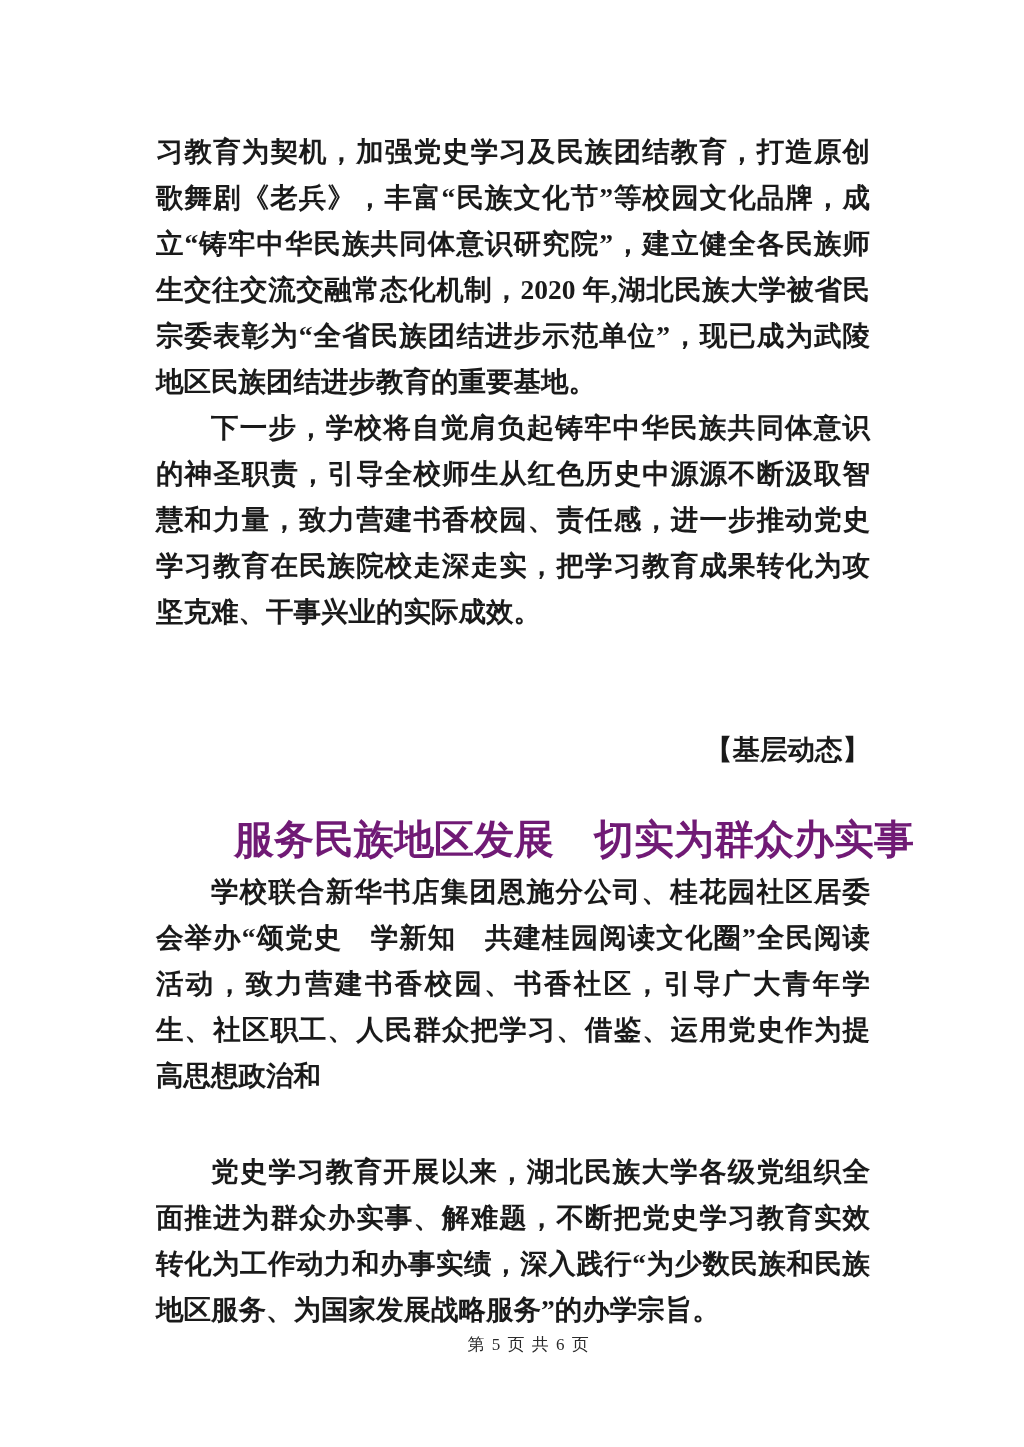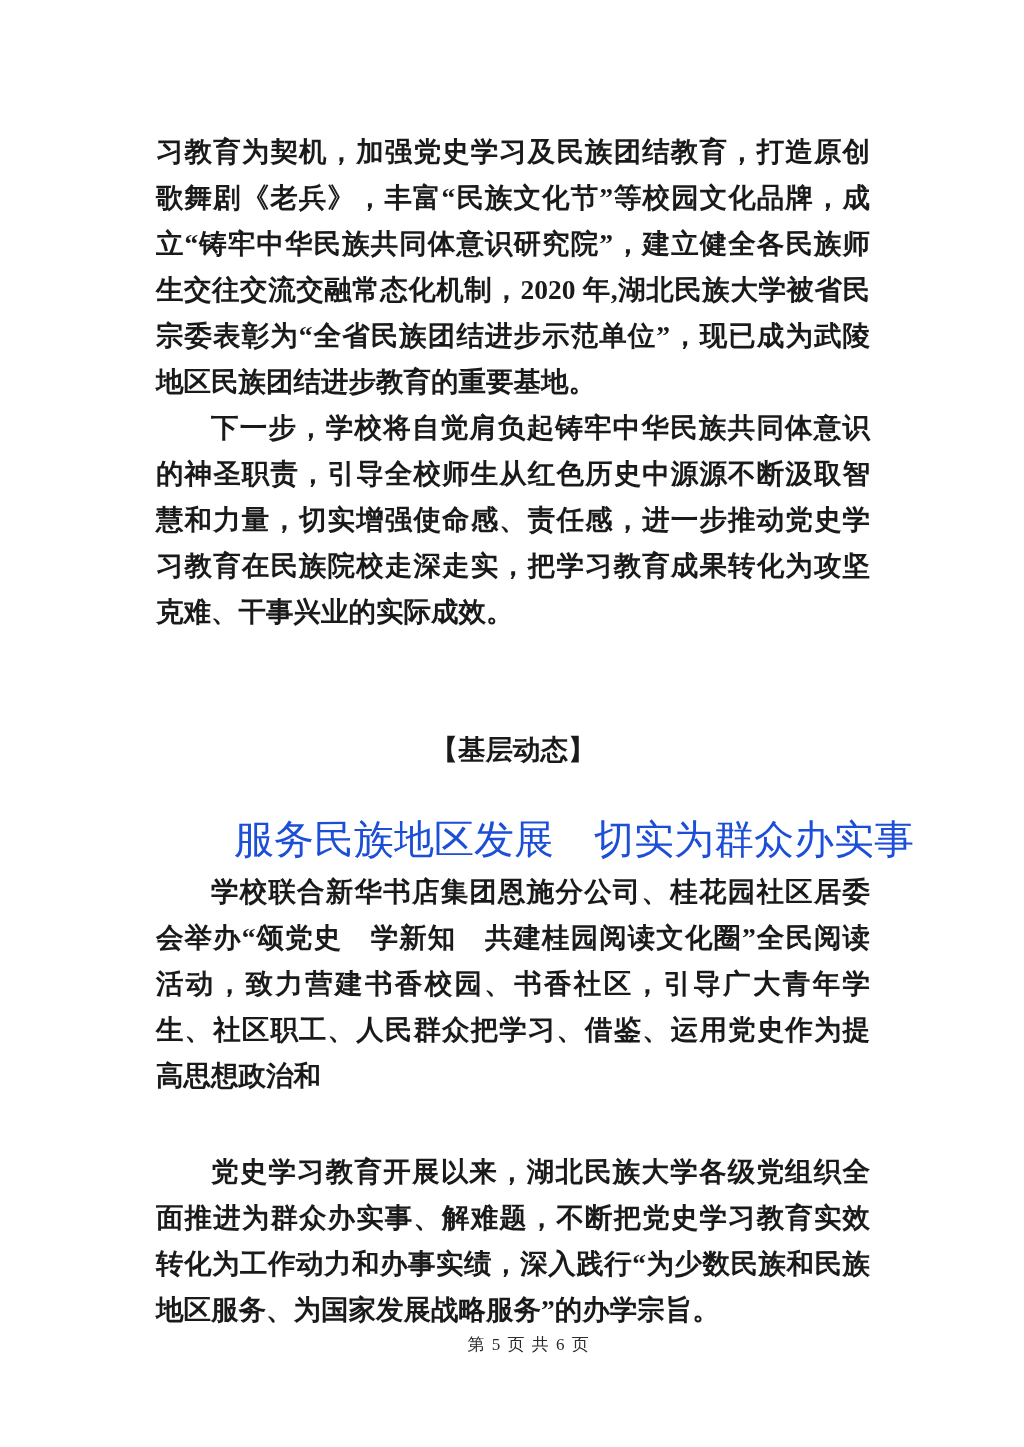--- a/index.html
+++ b/index.html
@@ -29,29 +29,29 @@
     text-align: justify;
     letter-spacing: 0;
     color: #1a1a1a;
     font-weight: 700;
   }
   p.indent {
     text-indent: 2em;
   }
   p.section-label {
     margin-top: 92px;
-    text-align: center;
+    text-align: right;
   }
   h1.article-title {
     margin: 38px 0 0 0;
     padding-left: 78px;
     font-size: 40px;
-    font-weight: 400;
+    font-weight: 700;
     line-height: 58px;
-    color: #1d4ed8;
+    color: #701a75;
     text-align: center;
     white-space: nowrap;
     font-family: "Liberation Serif", "DejaVu Serif", serif;
   }
   p.first-article {
     margin-top: 50px;
   }
   .footer {
     position: absolute;
     left: 16px;
@@ -63,21 +63,21 @@
     color: #2b2b2b;
     word-spacing: 3px;
   }
 </style>
 </head>
 <body>
 
 <div class="page">
   <div class="content">
     <p class="body">习教育为契机，加强党史学习及民族团结教育，打造原创歌舞剧《老兵》，丰富“民族文化节”等校园文化品牌，成立“铸牢中华民族共同体意识研究院”，建立健全各民族师生交往交流交融常态化机制，2020 年,湖北民族大学被省民宗委表彰为“全省民族团结进步示范单位”，现已成为武陵地区民族团结进步教育的重要基地。</p>
-    <p class="body indent">下一步，学校将自觉肩负起铸牢中华民族共同体意识的神圣职责，引导全校师生从红色历史中源源不断汲取智慧和力量，切实增强使命感、责任感，进一步推动党史学习教育在民族院校走深走实，把学习教育成果转化为攻坚克难、干事兴业的实际成效。</p>
+    <p class="body indent">下一步，学校将自觉肩负起铸牢中华民族共同体意识的神圣职责，引导全校师生从红色历史中源源不断汲取智慧和力量，致力营建书香校园、责任感，进一步推动党史学习教育在民族院校走深走实，把学习教育成果转化为攻坚克难、干事兴业的实际成效。</p>
     <p class="body section-label">【基层动态】</p>
     <h1 class="article-title">服务民族地区发展　切实为群众办实事</h1>
     <p class="body indent">学校联合新华书店集团恩施分公司、桂花园社区居委会举办“颂党史　学新知　共建桂园阅读文化圈”全民阅读活动，致力营建书香校园、书香社区，引导广大青年学生、社区职工、人民群众把学习、借鉴、运用党史作为提高思想政治和</p>
     <p class="body indent first-article">党史学习教育开展以来，湖北民族大学各级党组织全面推进为群众办实事、解难题，不断把党史学习教育实效转化为工作动力和办事实绩，深入践行“为少数民族和民族地区服务、为国家发展战略服务”的办学宗旨。</p>
   </div>
   <div class="footer">
     <span>第 5 页 共 6 页</span>
   </div>
 </div>
 

